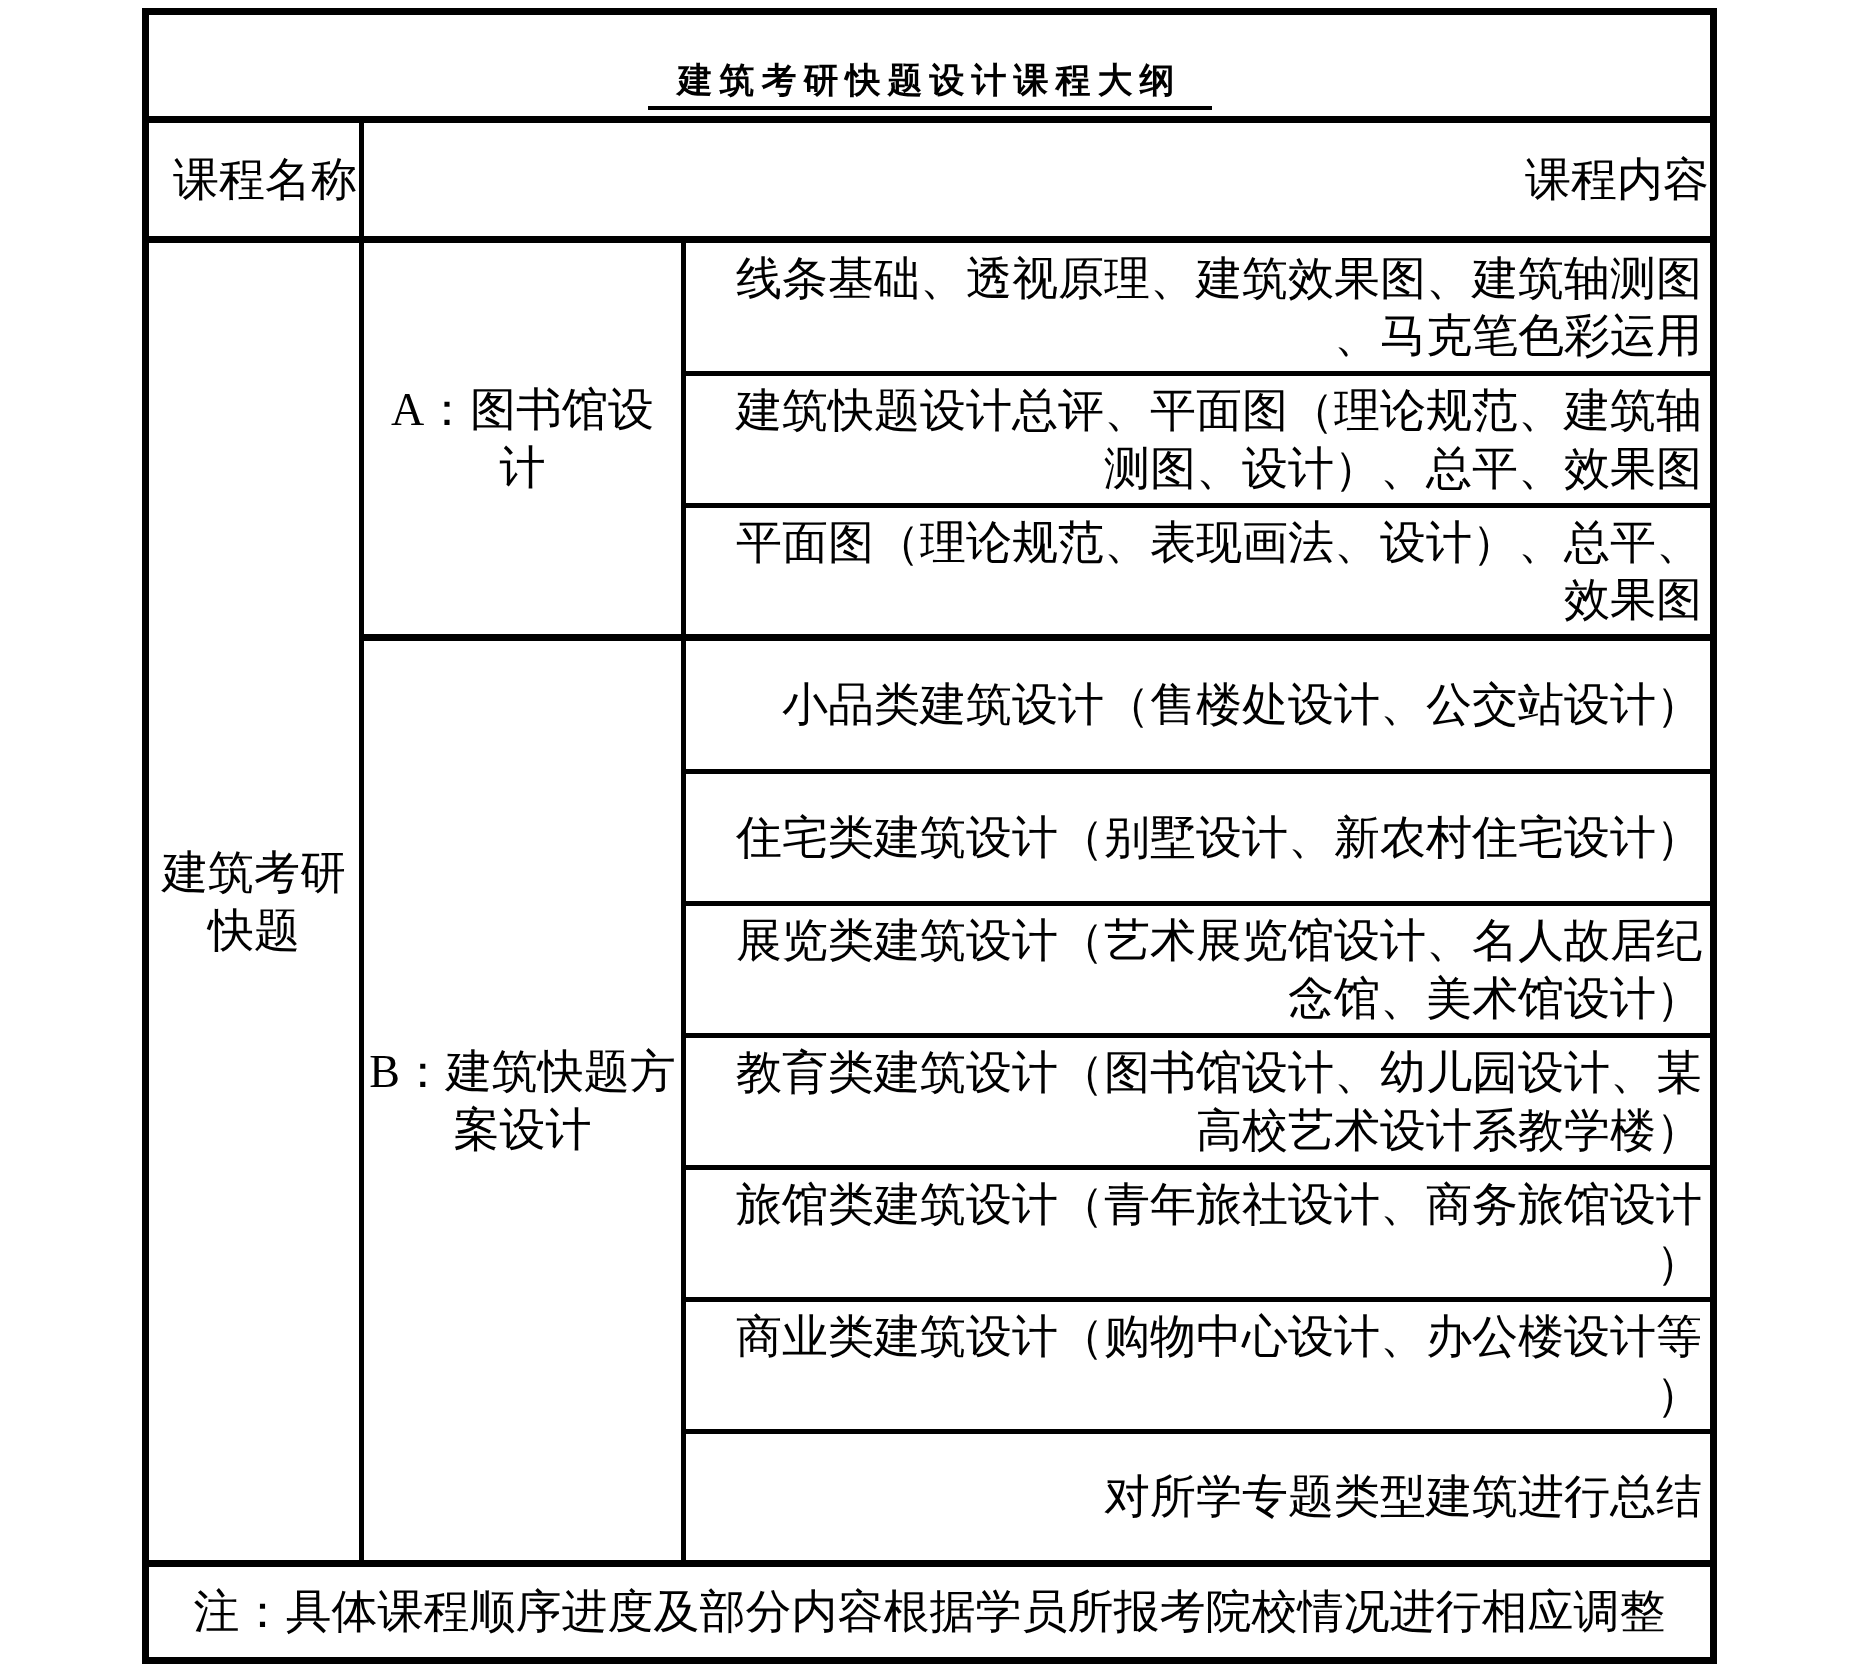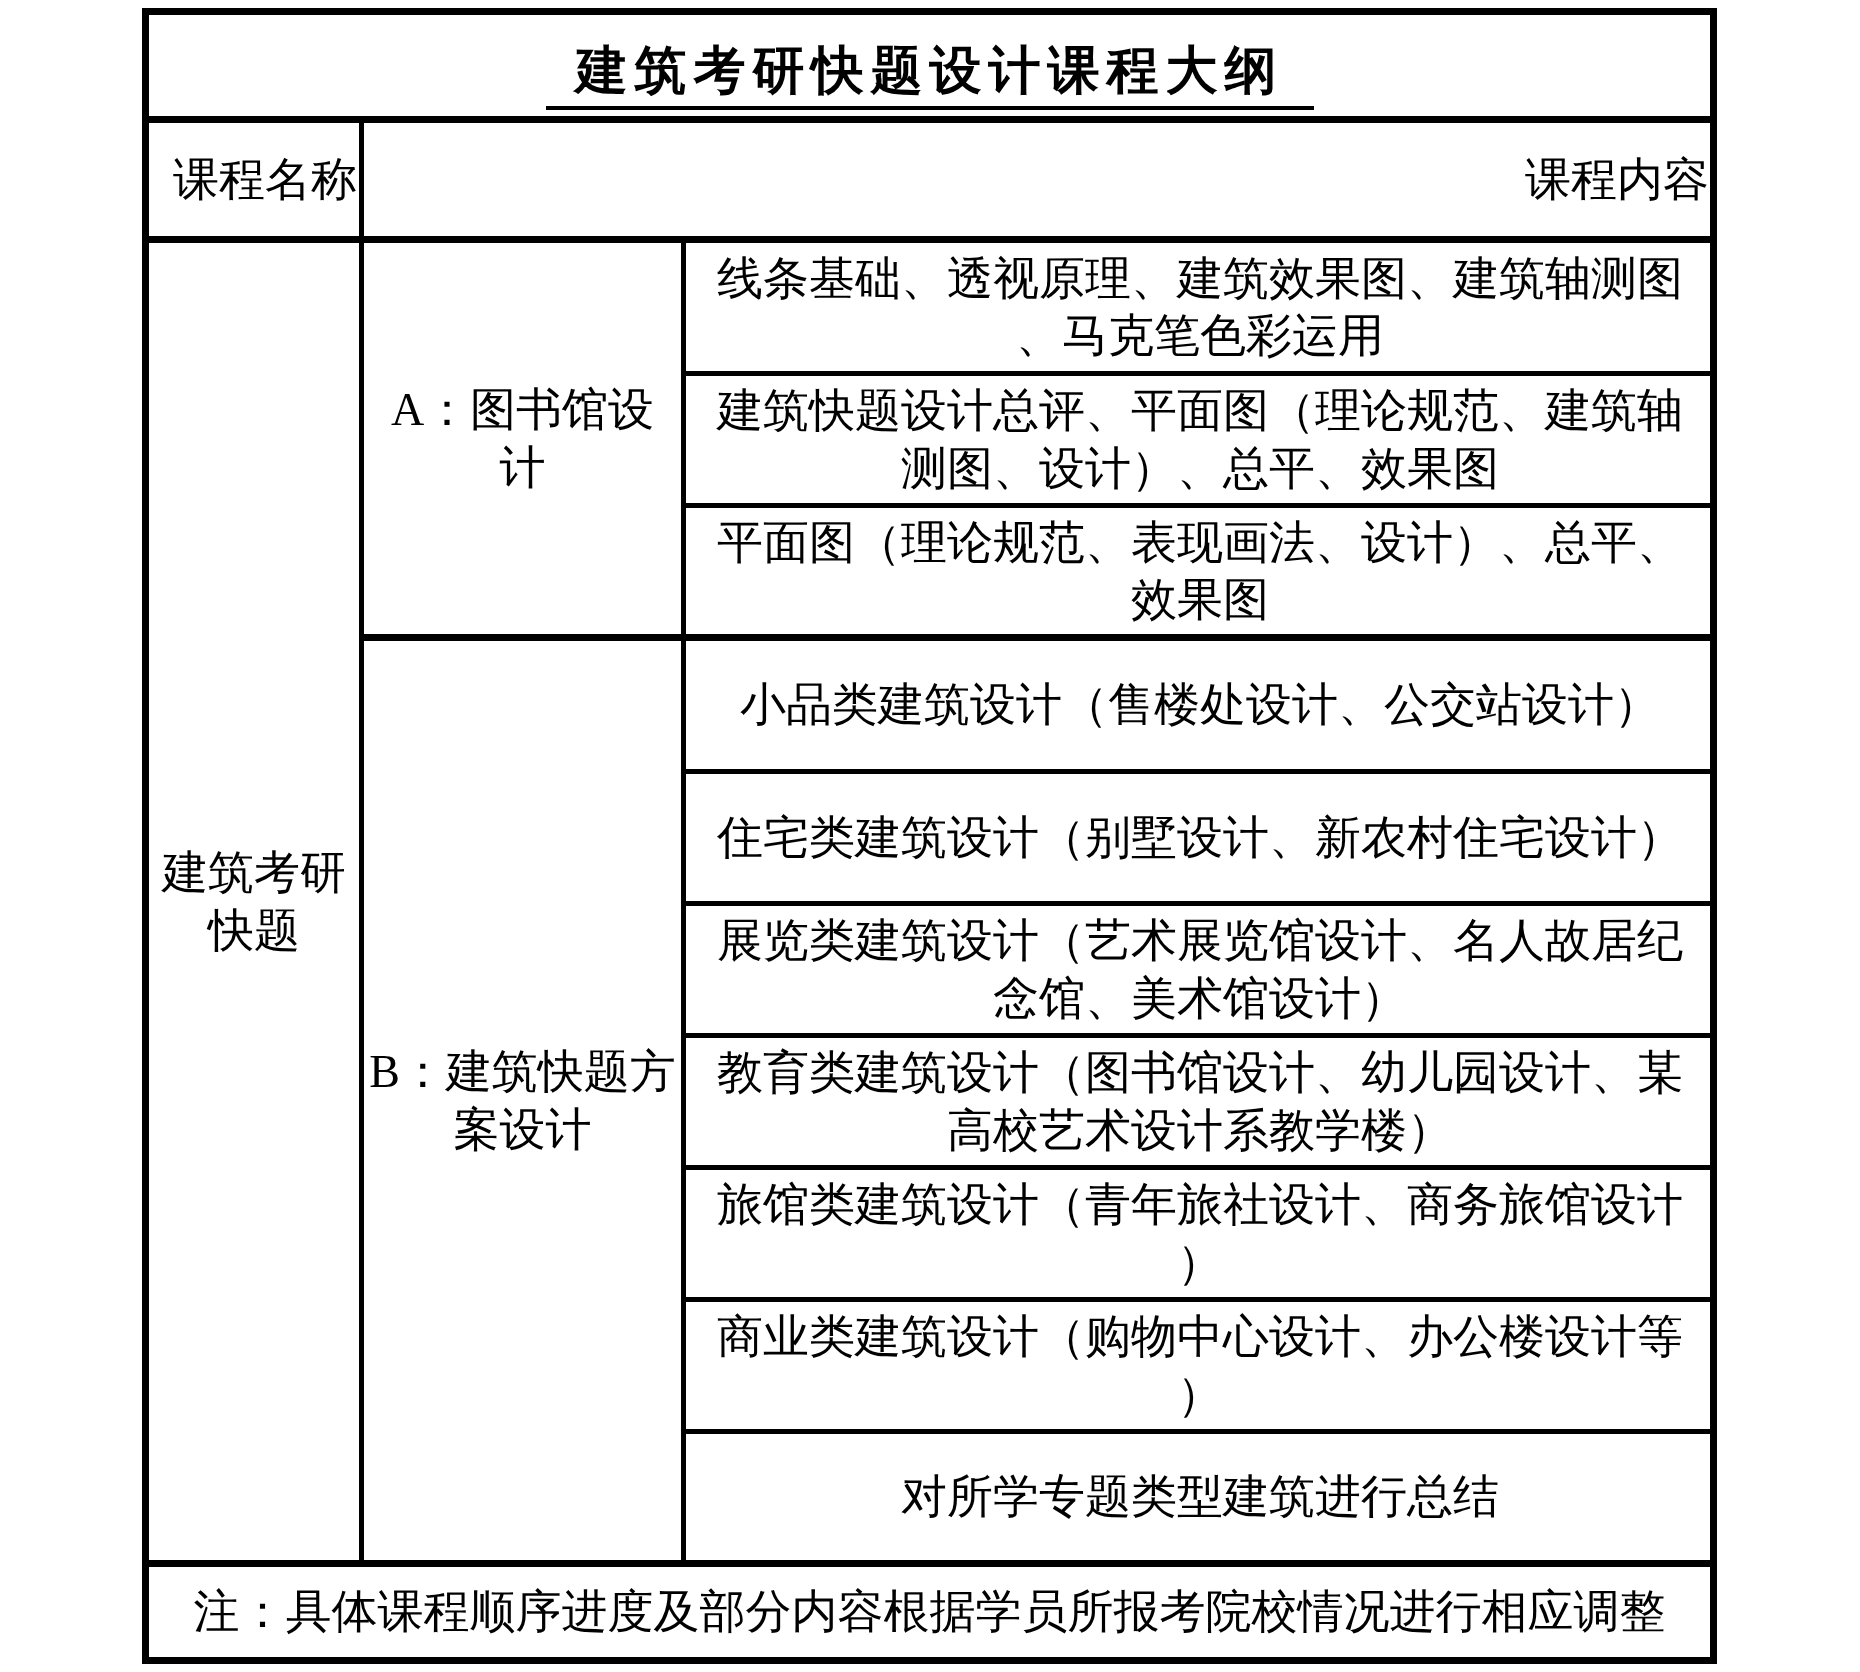--- a/index.html
+++ b/index.html
@@ -47,21 +47,21 @@
   
   tr.r-title { height: 108px; }
   tr.r-title td {
     text-align: center;
     vertical-align: bottom;
     padding: 0 0 6px 0;
   }
   .title-text {
     display: inline-block;
     font-weight: bold;
-    font-size: 52px;
+    font-size: 35px;
     letter-spacing: 7px;
     border-bottom: 4px solid #000000;
     padding: 0 30px 3px 30px;
   }
 
   
   tr.r-header { height: 120px; }
   td.hdr { text-align: right; }
   td.hdr-name { text-align: right; padding: 0 2px; }
 
@@ -69,21 +69,21 @@
   td.vlabel {
     text-align: center;
     padding: 0 4px;
     line-height: 1.25;
     word-break: break-all;
     line-break: anywhere;
   }
 
   
   td.content {
-    text-align: center;
+    text-align: right;
     padding: 0 8px 0 12px;
     font-size: 45px;
     line-height: 1.46;
     word-break: break-all;
     line-break: anywhere;
   }
 
   tr.rh-2 { height: 134px; }
   tr.rh-1 { height: 132px; }
 

